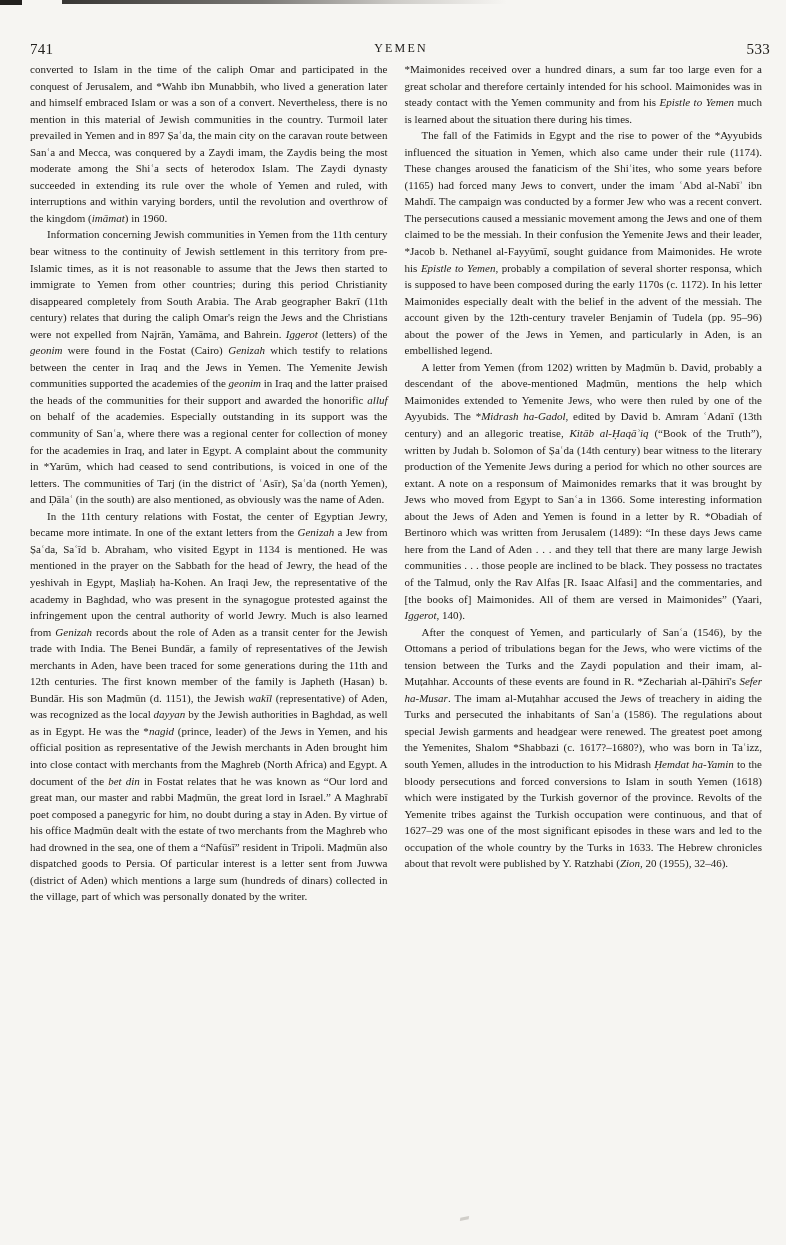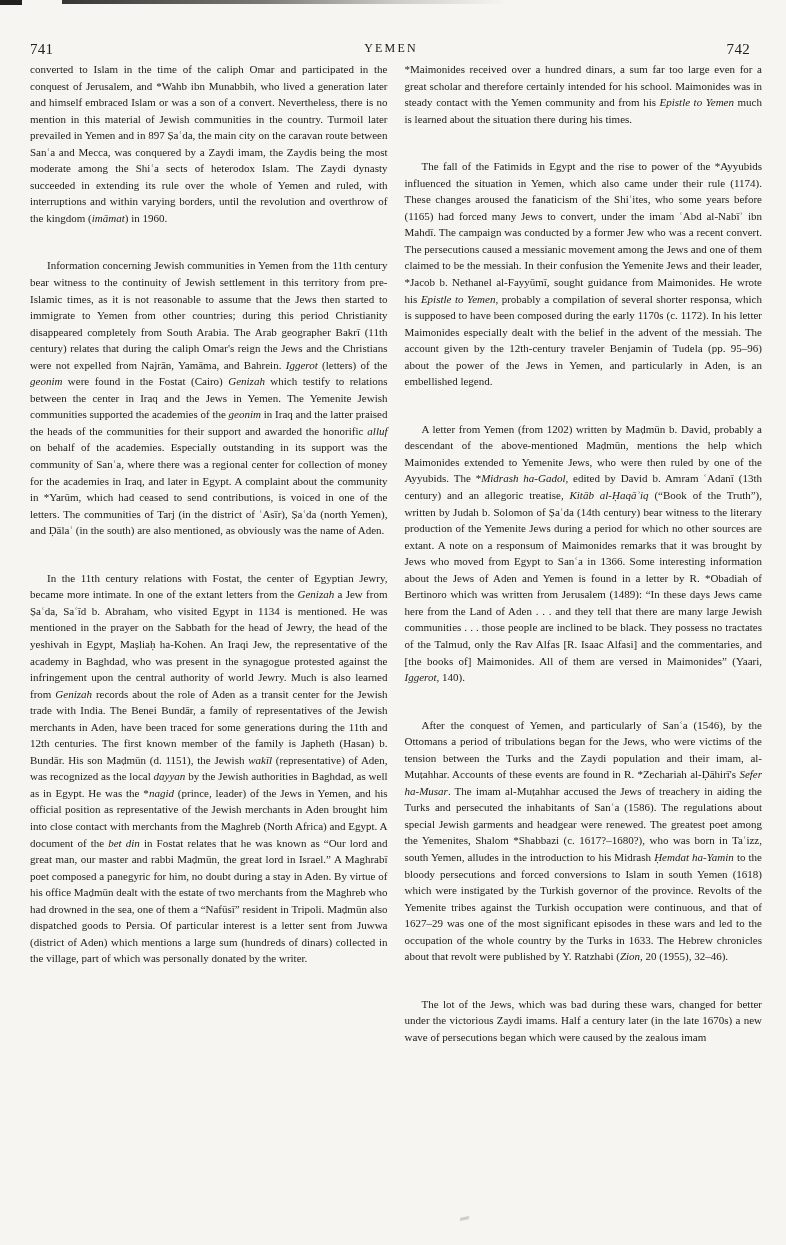--- a/index.html
+++ b/index.html
@@ -18,68 +18,67 @@
   .scan-mark-2 {
     position:absolute; top:0; left:62px; width:445px; height:4px;
     background:linear-gradient(to right, rgba(35,33,31,.9), rgba(55,53,50,.65) 45%, rgba(110,106,100,.3) 75%, rgba(150,146,140,.08) 95%, transparent);
   }
   .smudge {
     position:absolute; top:1217px; left:460px; width:9px; height:3px;
     background:rgba(110,105,98,.28); transform:rotate(-12deg) skewX(-20deg);
   }
 
   .running-head {
-    position:absolute; top:41px; left:30px; right:34px; height:18px;
+    position:absolute; top:41px; left:30px; right:14px; height:18px;
     font-size:15px; letter-spacing:.3px;
   }
   .running-head .pageno-left  { position:absolute; left:0; top:0; }
   .running-head .pageno-right { position:absolute; right:2px; top:0; }
   .running-head .title {
     position:absolute; left:50%; transform:translateX(-50%); top:0;
     font-size:12px; letter-spacing:2.2px;
   }
 
   .columns {
     position:absolute; top:61px; left:30px; right:24px;
     display:flex; gap:17px;
   }
   .col {
     flex:1 1 0;
     font-size:11px;
     line-height:16.55px;
     text-align:justify;
   }
   .para { margin:0; }
-  .para.indent { text-indent:17px;margin-top:31px; }
+  .para.indent { text-indent:17px; }
   .col i { }
 </style>
 </head>
 <body>
 
 <div class="page">
 
   <div class="scan-mark-1"></div>
   <div class="scan-mark-2"></div>
 
   <header class="running-head">
     <span class="pageno-left">741</span>
     <span class="title">YEMEN</span>
-    <span class="pageno-right">742</span>
+    <span class="pageno-right">533</span>
   </header>
 
   <main class="columns">
     <section class="col">
         <p class="para">converted to Islam in the time of the caliph Omar and participated in the conquest of Jerusalem, and *Wahb ibn Munabbih, who lived a generation later and himself embraced Islam or was a son of a convert. Nevertheless, there is no mention in this material of Jewish communities in the country. Turmoil later prevailed in Yemen and in 897 Ṣaʿda, the main city on the caravan route between Sanʿa and Mecca, was conquered by a Zaydi imam, the Zaydis being the most moderate among the Shiʿa sects of heterodox Islam. The Zaydi dynasty succeeded in extending its rule over the whole of Yemen and ruled, with interruptions and within varying borders, until the revolution and overthrow of the kingdom (<i>imāmat</i>) in 1960.</p>
         <p class="para indent">Information concerning Jewish communities in Yemen from the 11th century bear witness to the continuity of Jewish settlement in this territory from pre-Islamic times, as it is not reasonable to assume that the Jews then started to immigrate to Yemen from other countries; during this period Christianity disappeared completely from South Arabia. The Arab geographer Bakrī (11th century) relates that during the caliph Omar's reign the Jews and the Christians were not expelled from Najrān, Yamāma, and Bahrein. <i>Iggerot</i> (letters) of the <i>geonim</i> were found in the Fostat (Cairo) <i>Genizah</i> which testify to relations between the center in Iraq and the Jews in Yemen. The Yemenite Jewish communities supported the academies of the <i>geonim</i> in Iraq and the latter praised the heads of the communities for their support and awarded the honorific <i>alluf</i> on behalf of the academies. Especially outstanding in its support was the community of Sanʿa, where there was a regional center for collection of money for the academies in Iraq, and later in Egypt. A complaint about the community in *Yarūm, which had ceased to send contributions, is voiced in one of the letters. The communities of Tarj (in the district of ʿAsīr), Ṣaʿda (north Yemen), and Ḍālaʿ (in the south) are also mentioned, as obviously was the name of Aden.</p>
         <p class="para indent">In the 11th century relations with Fostat, the center of Egyptian Jewry, became more intimate. In one of the extant letters from the <i>Genizah</i> a Jew from Ṣaʿda, Saʿīd b. Abraham, who visited Egypt in 1134 is mentioned. He was mentioned in the prayer on the Sabbath for the head of Jewry, the head of the yeshivah in Egypt, Maṣliaḥ ha-Kohen. An Iraqi Jew, the representative of the academy in Baghdad, who was present in the synagogue protested against the infringement upon the central authority of world Jewry. Much is also learned from <i>Genizah</i> records about the role of Aden as a transit center for the Jewish trade with India. The Benei Bundār, a family of representatives of the Jewish merchants in Aden, have been traced for some generations during the 11th and 12th centuries. The first known member of the family is Japheth (Hasan) b. Bundār. His son Maḍmūn (d. 1151), the Jewish <i>wakīl</i> (representative) of Aden, was recognized as the local <i>dayyan</i> by the Jewish authorities in Baghdad, as well as in Egypt. He was the *<i>nagid</i> (prince, leader) of the Jews in Yemen, and his official position as representative of the Jewish merchants in Aden brought him into close contact with merchants from the Maghreb (North Africa) and Egypt. A document of the <i>bet din</i> in Fostat relates that he was known as “Our lord and great man, our master and rabbi Maḍmūn, the great lord in Israel.” A Maghrabī poet composed a panegyric for him, no doubt during a stay in Aden. By virtue of his office Maḍmūn dealt with the estate of two merchants from the Maghreb who had drowned in the sea, one of them a “Nafūsī” resident in Tripoli. Maḍmūn also dispatched goods to Persia. Of particular interest is a letter sent from Juwwa (district of Aden) which mentions a large sum (hundreds of dinars) collected in the village, part of which was personally donated by the writer.</p>
       </section>
     <section class="col">
         <p class="para">*Maimonides received over a hundred dinars, a sum far too large even for a great scholar and therefore certainly intended for his school. Maimonides was in steady contact with the Yemen community and from his <i>Epistle to Yemen</i> much is learned about the situation there during his times.</p>
         <p class="para indent">The fall of the Fatimids in Egypt and the rise to power of the *Ayyubids influenced the situation in Yemen, which also came under their rule (1174). These changes aroused the fanaticism of the Shiʿites, who some years before (1165) had forced many Jews to convert, under the imam ʿAbd al-Nabīʾ ibn Mahdī. The campaign was conducted by a former Jew who was a recent convert. The persecutions caused a messianic movement among the Jews and one of them claimed to be the messiah. In their confusion the Yemenite Jews and their leader, *Jacob b. Nethanel al-Fayyūmī, sought guidance from Maimonides. He wrote his <i>Epistle to Yemen</i>, probably a compilation of several shorter responsa, which is supposed to have been composed during the early 1170s (c. 1172). In his letter Maimonides especially dealt with the belief in the advent of the messiah. The account given by the 12th-century traveler Benjamin of Tudela (pp. 95–96) about the power of the Jews in Yemen, and particularly in Aden, is an embellished legend.</p>
         <p class="para indent">A letter from Yemen (from 1202) written by Maḍmūn b. David, probably a descendant of the above-mentioned Maḍmūn, mentions the help which Maimonides extended to Yemenite Jews, who were then ruled by one of the Ayyubids. The *<i>Midrash ha-Gadol</i>, edited by David b. Amram ʿAdanī (13th century) and an allegoric treatise, <i>Kitāb al-Ḥaqāʾiq</i> (“Book of the Truth”), written by Judah b. Solomon of Ṣaʿda (14th century) bear witness to the literary production of the Yemenite Jews during a period for which no other sources are extant. A note on a responsum of Maimonides remarks that it was brought by Jews who moved from Egypt to Sanʿa in 1366. Some interesting information about the Jews of Aden and Yemen is found in a letter by R. *Obadiah of Bertinoro which was written from Jerusalem (1489): “In these days Jews came here from the Land of Aden . . . and they tell that there are many large Jewish communities . . . those people are inclined to be black. They possess no tractates of the Talmud, only the Rav Alfas [R. Isaac Alfasi] and the commentaries, and [the books of] Maimonides. All of them are versed in Maimonides” (Yaari, <i>Iggerot</i>, 140).</p>
         <p class="para indent">After the conquest of Yemen, and particularly of Sanʿa (1546), by the Ottomans a period of tribulations began for the Jews, who were victims of the tension between the Turks and the Zaydi population and their imam, al-Muṭahhar. Accounts of these events are found in R. *Zechariah al-Ḍāhirī's <i>Sefer ha-Musar</i>. The imam al-Muṭahhar accused the Jews of treachery in aiding the Turks and persecuted the inhabitants of Sanʿa (1586). The regulations about special Jewish garments and headgear were renewed. The greatest poet among the Yemenites, Shalom *Shabbazi (c. 1617?–1680?), who was born in Taʿizz, south Yemen, alludes in the introduction to his Midrash <i>Ḥemdat ha-Yamin</i> to the bloody persecutions and forced conversions to Islam in south Yemen (1618) which were instigated by the Turkish governor of the province. Revolts of the Yemenite tribes against the Turkish occupation were continuous, and that of 1627–29 was one of the most significant episodes in these wars and led to the occupation of the whole country by the Turks in 1633. The Hebrew chronicles about that revolt were published by Y. Ratzhabi (<i>Zion</i>, 20 (1955), 32–46).</p>
-        <p class="para indent">The lot of the Jews, which was bad during these wars, changed for better under the victorious Zaydi imams. Half a century later (in the late 1670s) a new wave of persecutions began which were caused by the zealous imam</p>
       </section>
   </main>
 
   <div class="smudge"></div>
 
 </div>
 
 </body></html>

